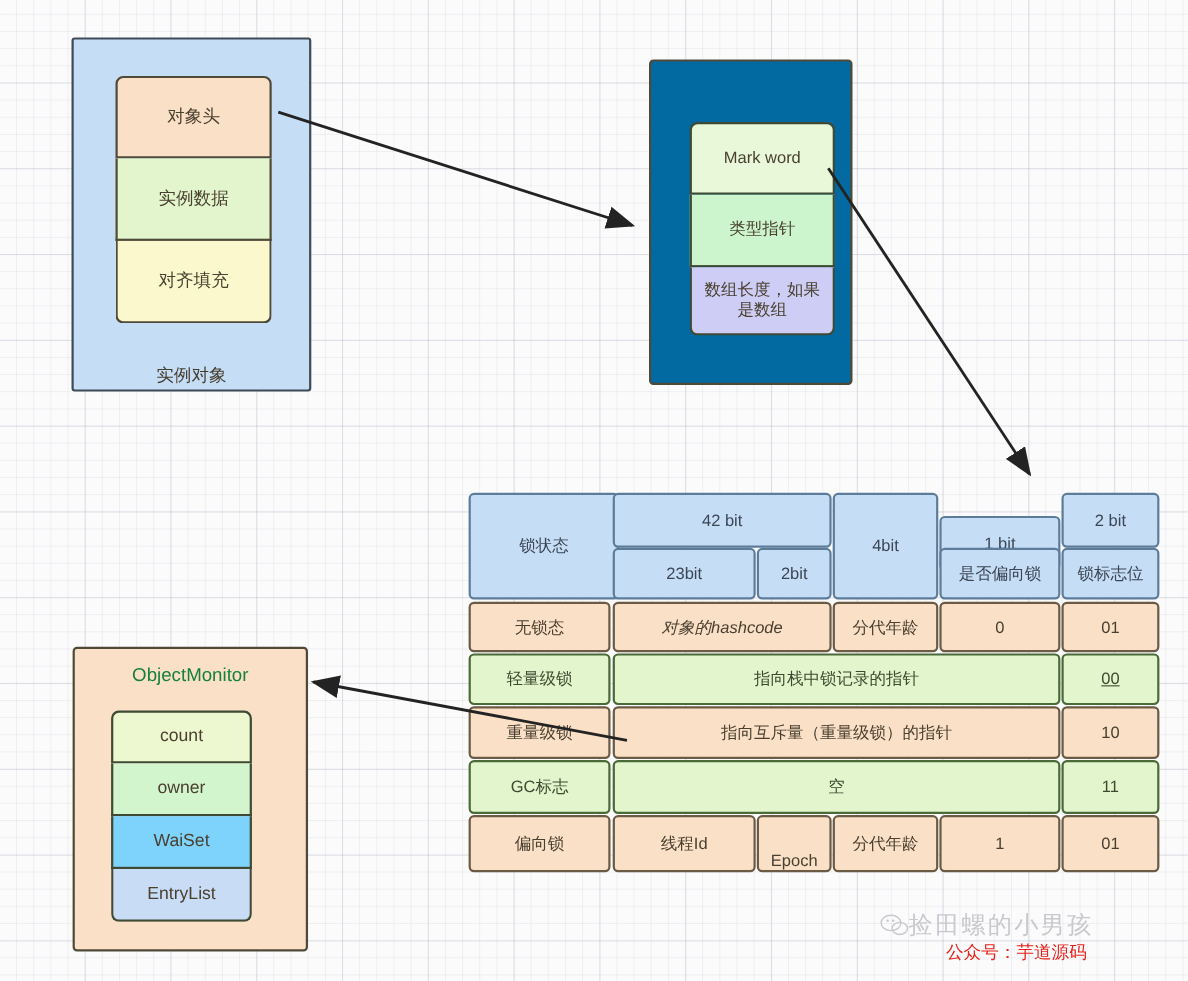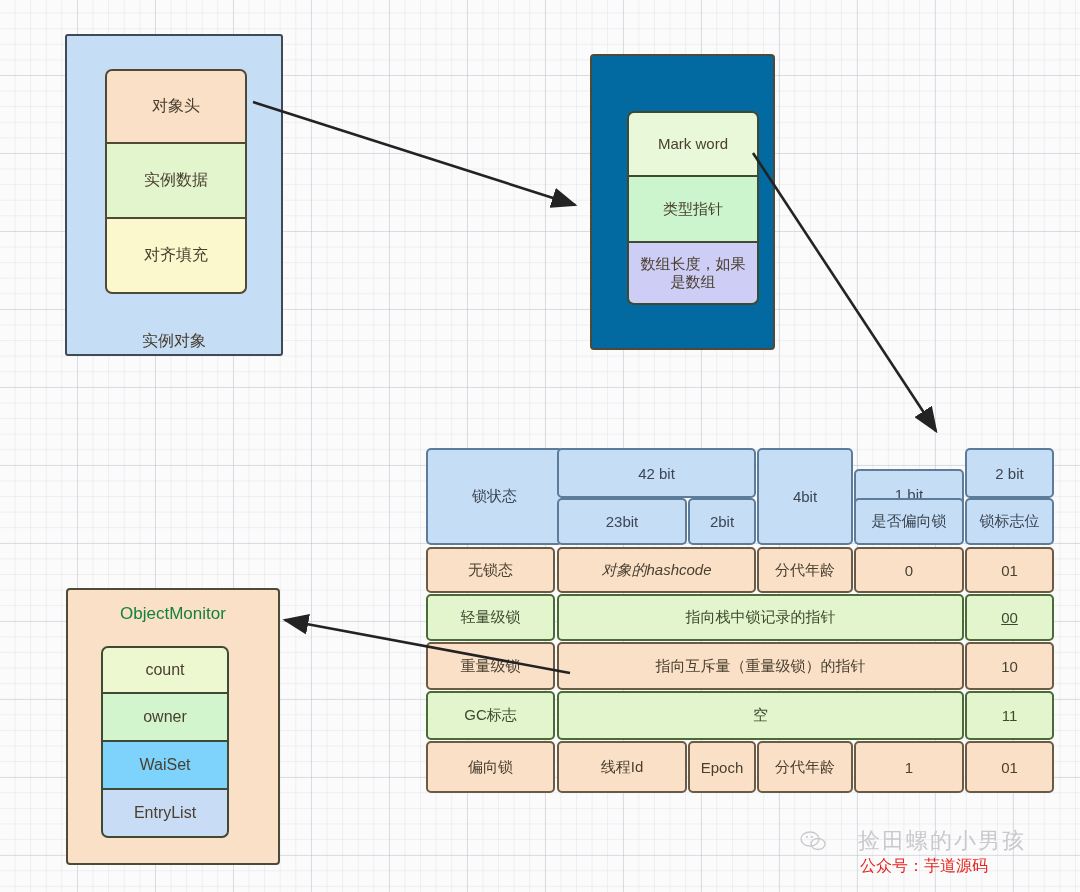--- a/index.html
+++ b/index.html
@@ -85,21 +85,21 @@
     text-align:center;border-radius:5px;font-size:15px;
   }
   .head{background:#c6ddf6;border:2px solid #5d7c99;color:#3b4654;}
   .peach{background:#fbe0c8;border:2px solid #6b5a44;color:#4a4030;}
   .green{background:#e2f5cd;border:2px solid #4a6a38;color:#3d4a30;}
 
   
   #watermark{left:800px;top:826px;width:275px;height:60px;}
   #wm-line1{
     position:absolute;left:26px;top:0;font-size:22px;color:#c9c9cd;
-    letter-spacing:2px;white-space:nowrap;margin-left:32px;
+    letter-spacing:2px;white-space:nowrap;
   }
   #wm-chat-icon{position:absolute;left:0;top:5px;width:26px;height:20px;}
   #wm-line2{
     position:absolute;left:60px;top:30px;font-size:16px;color:#e8221b;
     white-space:nowrap;font-family:"DejaVu Sans",sans-serif;
   }
   svg.arrows{position:absolute;left:0;top:0;width:1080px;height:892px;
     pointer-events:none;}
 </style>
 </head>
@@ -227,21 +227,21 @@
   <div class="tc green" style="left:539px;top:243px;width:89px;height:49px;">
     <span>11</span>
   </div>
 
   <div class="tc peach" style="left:0;top:293px;width:129px;height:52px;">
     <span>偏向锁</span>
   </div>
   <div class="tc peach" style="left:131px;top:293px;width:130px;height:52px;">
     <span>线程Id</span>
   </div>
-  <div class="tc peach" style="left:262px;top:293px;width:68px;height:52px;">
+  <div class="tc peach" style="left:262px;top:293px;width:68px;height:52px;align-items:flex-end;">
     <span>Epoch</span>
   </div>
   <div class="tc peach" style="left:331px;top:293px;width:96px;height:52px;">
     <span>分代年龄</span>
   </div>
   <div class="tc peach" style="left:428px;top:293px;width:110px;height:52px;">
     <span>1</span>
   </div>
   <div class="tc peach" style="left:539px;top:293px;width:89px;height:52px;">
     <span>01</span>

